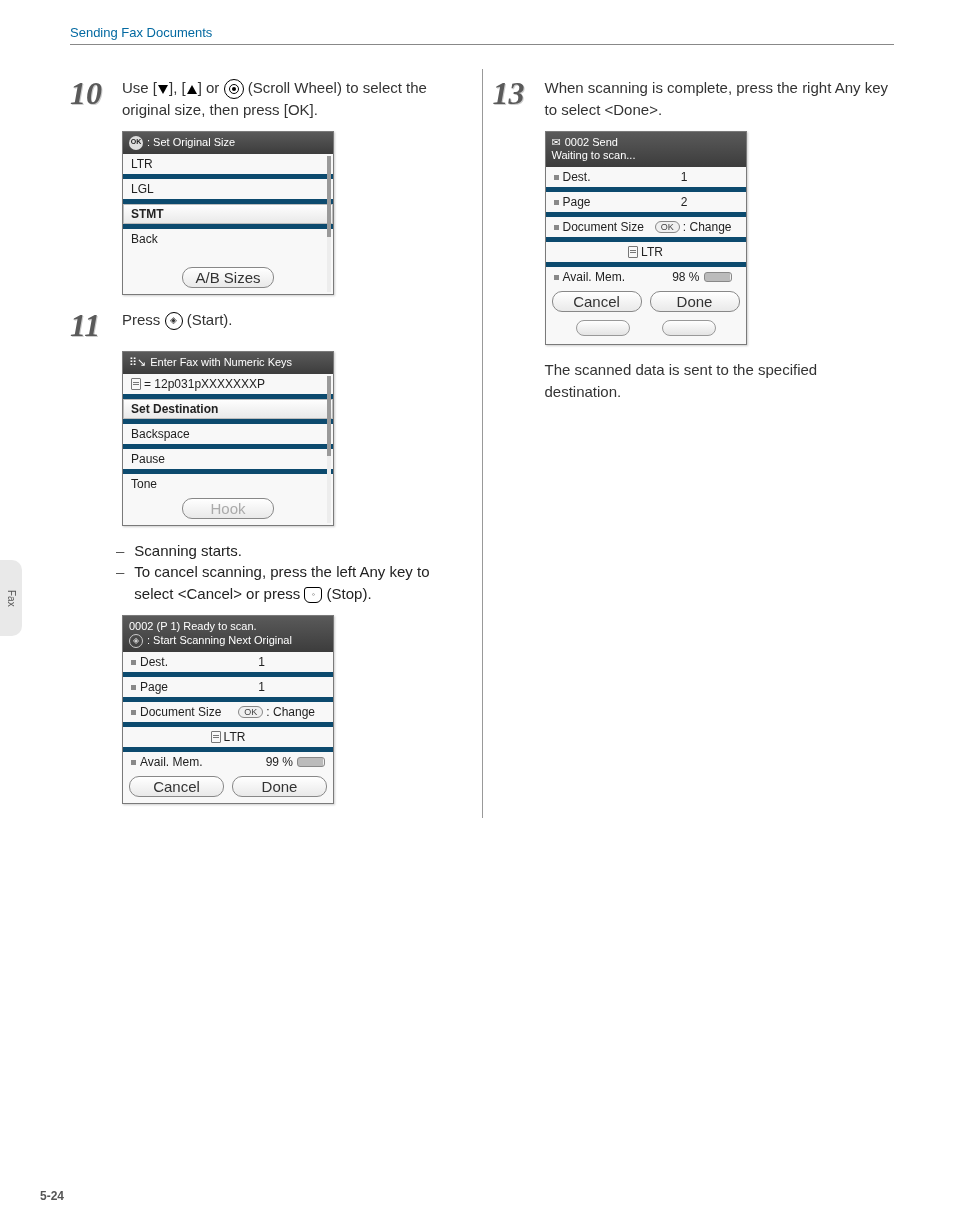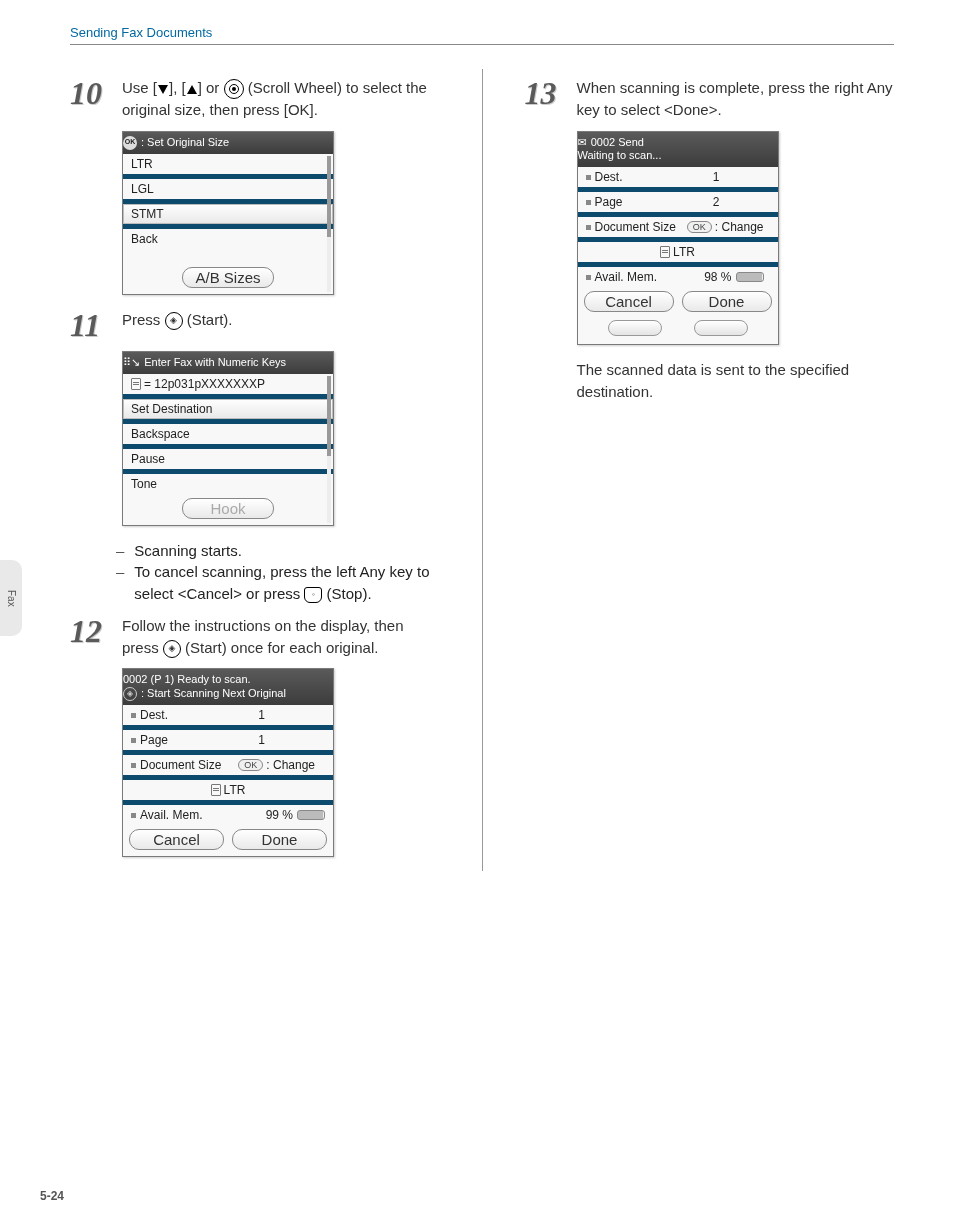--- a/index.html
+++ b/index.html
@@ -19,21 +19,21 @@
   }
   .header {
     font-size: 13px;
     color: #0369a1;
     padding-bottom: 4px;
     border-bottom: 1px solid #888;
     margin-bottom: 24px;
   }
   .cols {
     display: flex;
-    gap: 36px;
+    gap: 4px;
   }
   .col {
     flex: 1;
     min-width: 0;
   }
   .divider {
     width: 1px;
     background: #999;
     margin: 0 6px;
   }
@@ -118,21 +118,21 @@
     border: 1px solid #7a7a7a;
     margin: 10px 0 14px 52px;
     font-family: "Arial Narrow", Arial, sans-serif;
     font-size: 12px;
     background: #f8f8f8;
     box-shadow: 1px 1px 2px rgba(0,0,0,0.2);
   }
   .lcd .title-bar {
     background: linear-gradient(#5a5a5a,#3c3c3c);
     color: #fff;
-    padding: 4px 0;
+    padding: 4px 6px;
     font-size: 11px;
     display: flex;
     align-items: center;
     gap: 4px;
     line-height: 1.25;
   }
   .lcd .title-bar .ok-bubble {
     display:inline-flex;
     align-items:center;
     justify-content:center;
@@ -150,21 +150,21 @@
   .lcd .row {
     padding: 3px 8px;
     border-top: 5px solid #0c4a6e;
     display:flex;
     justify-content:space-between;
     align-items:center;
   }
   .lcd .row:first-child { border-top:none; }
   .lcd .row.sel {
     background: linear-gradient(#fff,#e8e8e8);
-    font-weight: normal;
+    font-weight: bold;
     box-shadow: inset 0 0 0 1px #bcbcbc;
   }
   .lcd .softkeys {
     display:flex;
     justify-content:space-around;
     padding:4px 6px 6px 6px;
     gap:8px;
   }
   .softbtn {
     flex:1;
@@ -388,26 +388,20 @@
         <li>
             <span>Scanning starts.</span>
           </li>
         <li>
           <span>
             <span>To cancel scanning, press the left Any key to select &lt;Cancel&gt; or press </span><span class="icon-stop">◦</span><span> (Stop).</span>
           </span>
         </li>
       </ul>
 
-      <div class="step">
-        <div class="step-num">12</div>
-        <div class="step-text">
-          <span>Follow the instructions on the display, then press </span><span class="circ">◈</span><span> (Start) once for each original.</span>
-        </div>
-      </div>
 
       <div class="lcd">
         <div class="title-bar" style="display:block;">
           <div>0002 (P  1)  Ready to scan.</div>
           <div style="display:flex;align-items:center;gap:4px;">
             <span class="circ" style="border-color:#ccc;color:#ccc;width:12px;height:12px;font-size:8px;">◈</span>
             <span>: Start Scanning Next Original</span>
           </div>
         </div>
         <div class="body">

